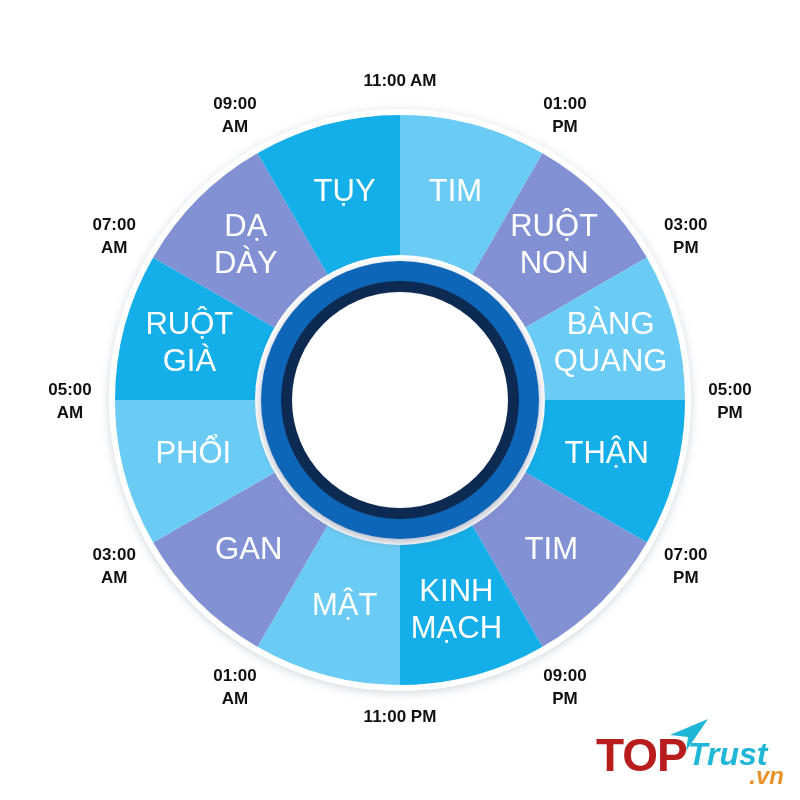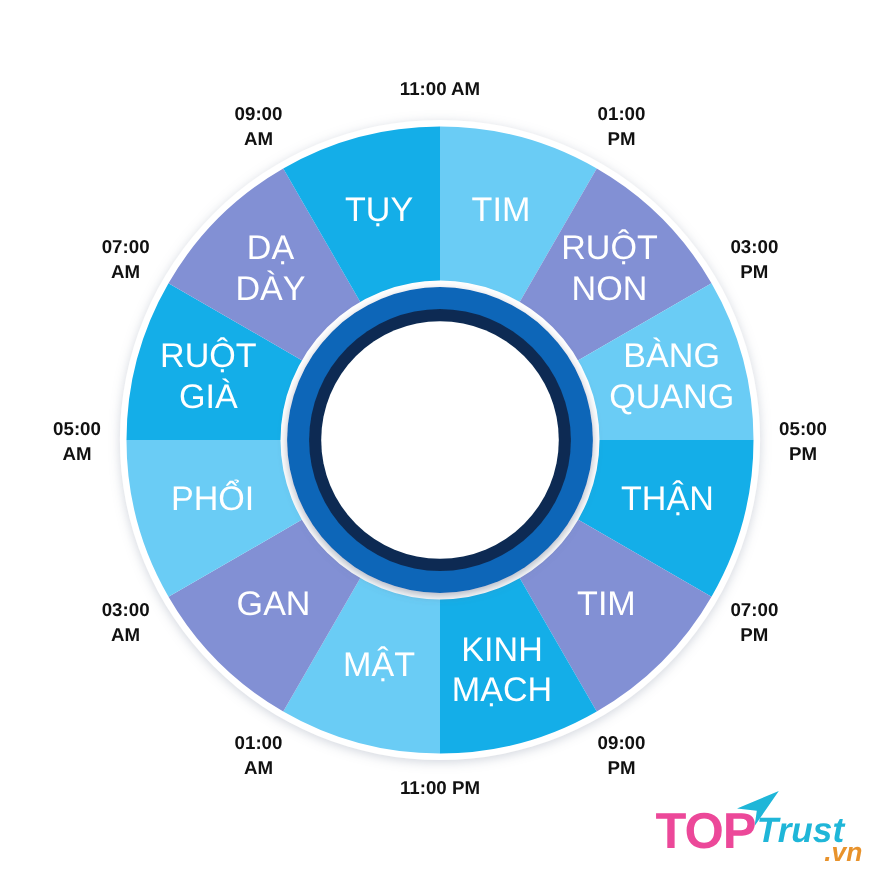--- a/index.html
+++ b/index.html
@@ -39,21 +39,21 @@
     width:190px;
     height:68px;
   }
   #logo .logo-top{
     position:absolute;
     left:0; top:14px;
     font-family:"Liberation Sans","DejaVu Sans",sans-serif;
     font-size:46px;
     font-weight:bold;
     letter-spacing:-1px;
-    color:#ec4899;
+    color:#b91c1c;
     line-height:1;
   }
   #logo .logo-trust{
     position:absolute;
     left:92px; top:20px;
     font-family:"Liberation Sans","DejaVu Sans",sans-serif;
     font-size:32px;
     font-style:italic;
     font-weight:bold;
     color:#1FB6D8;

